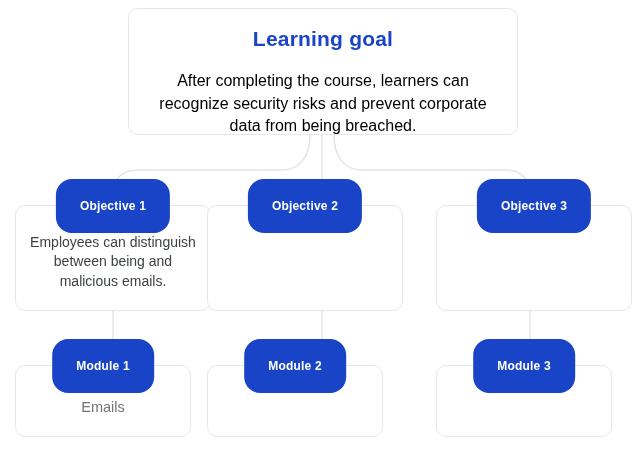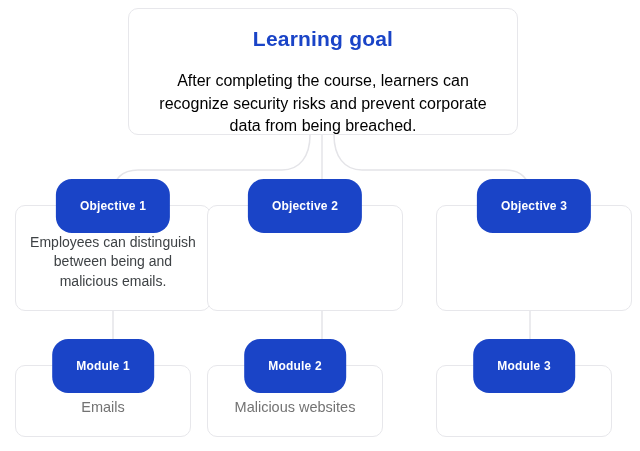--- a/index.html
+++ b/index.html
@@ -122,17 +122,16 @@
 <div class="card node obj-card col-3">
   <div class="pill">Objective 3</div>
 </div>
 
 <div class="card node mod-card col-1">
   <div class="pill">Module 1</div>
   <div class="body">Emails</div>
 </div>
 <div class="card node mod-card col-2">
   <div class="pill">Module 2</div>
-  <div class="body">Malicious websites</div>
 </div>
 <div class="card node mod-card col-3">
   <div class="pill">Module 3</div>
 </div>
 
 </body></html>

